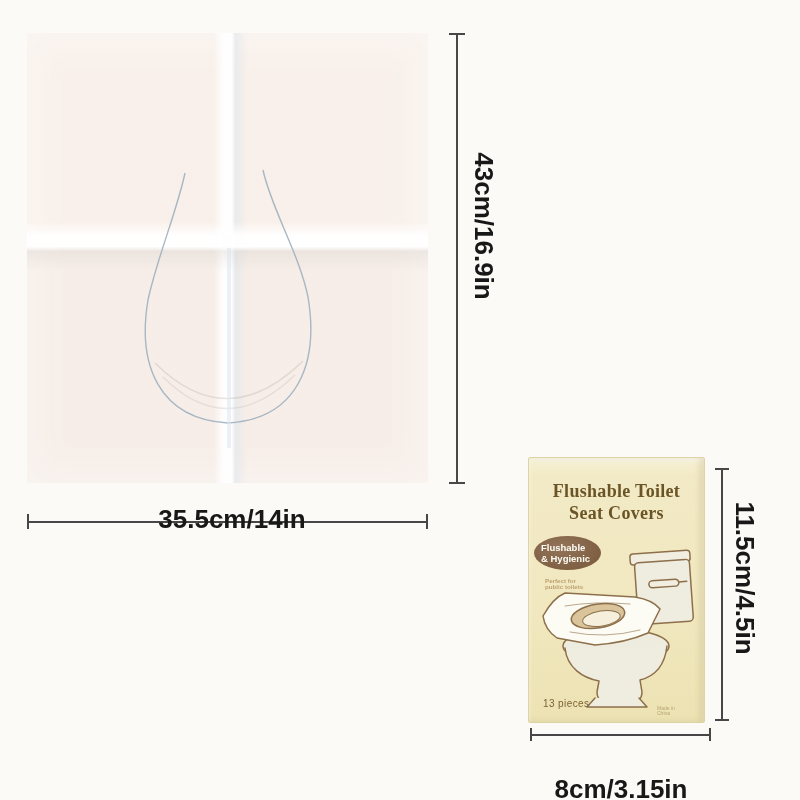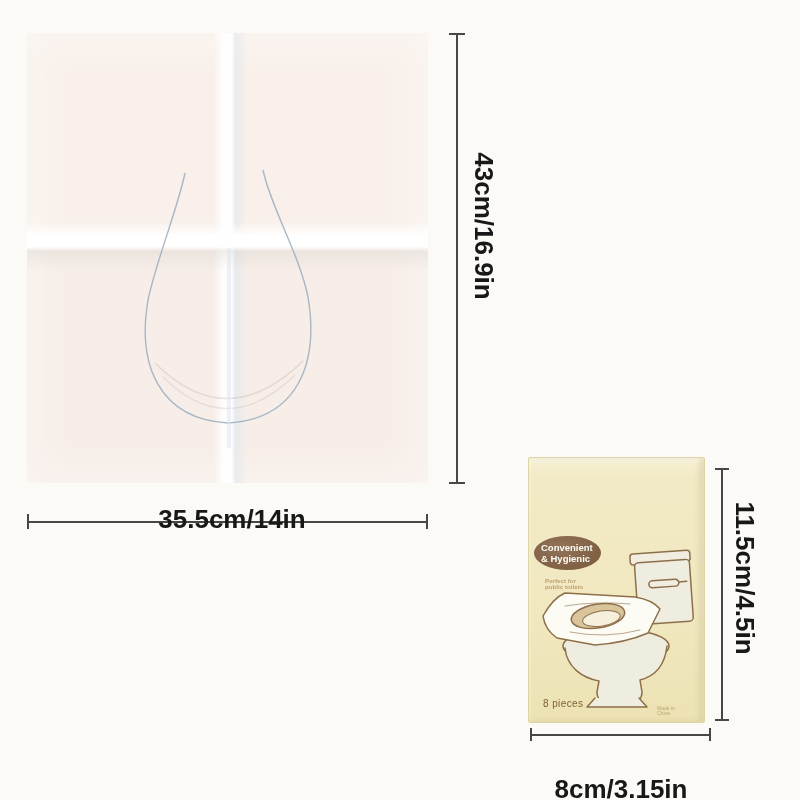--- a/index.html
+++ b/index.html
@@ -103,23 +103,27 @@
   </div>
 
   <div>
     <div class="dim-line" style="left:27px; top:521px; width:400px; height:1.5px;"></div>
     <div class="dim-line" style="left:27px; top:514px; width:1.5px; height:15px;"></div>
     <div class="dim-line" style="left:426px; top:514px; width:1.5px; height:15px;"></div>
     <div class="dim-label horizontal" style="left:232px; top:519px;">35.5cm/14in</div>
   </div>
 
   <div class="package">
+    <div class="pkg-title">
+      <div>Flushable Toilet</div>
+      <div>Seat Covers</div>
+    </div>
 
     <div class="pkg-badge">
-      <div>Convenient</div>
+      <div>Flushable</div>
       <div>&amp; Hygienic</div>
     </div>
 
     <div class="pkg-tagline">
       <div>Perfect for</div>
       <div>public toilets</div>
     </div>
 
     <svg class="pkg-toilet" viewBox="0 0 164 170">
       <g stroke="#8d6f4a" stroke-width="1.5" stroke-linejoin="round" stroke-linecap="round">
@@ -140,21 +144,21 @@
         <path d="M30,60 Q60,55 95,58" fill="none" stroke-width="1" opacity=".6"></path>
         <path d="M35,86 Q70,93 105,84" fill="none" stroke-width="1" opacity=".6"></path>
 
         <g transform="rotate(-9 63 70)">
           <ellipse cx="63" cy="70" rx="27" ry="12" fill="#d9c49c"></ellipse>
           <ellipse cx="66" cy="73" rx="19" ry="7.5" fill="#f5efdc" stroke-width="1"></ellipse>
         </g>
       </g>
     </svg>
 
-    <div class="pkg-pieces">8 pieces</div>
+    <div class="pkg-pieces">13 pieces</div>
     <div class="pkg-origin">Made in China</div>
   </div>
 
   <div>
     <div class="dim-line" style="left:721px; top:468px; width:1.5px; height:253px;"></div>
     <div class="dim-line" style="left:715px; top:468px; width:14px; height:1.5px;"></div>
     <div class="dim-line" style="left:715px; top:719px; width:14px; height:1.5px;"></div>
     <div class="dim-label vertical" style="left:744px; top:578px;">11.5cm/4.5in</div>
   </div>
 

